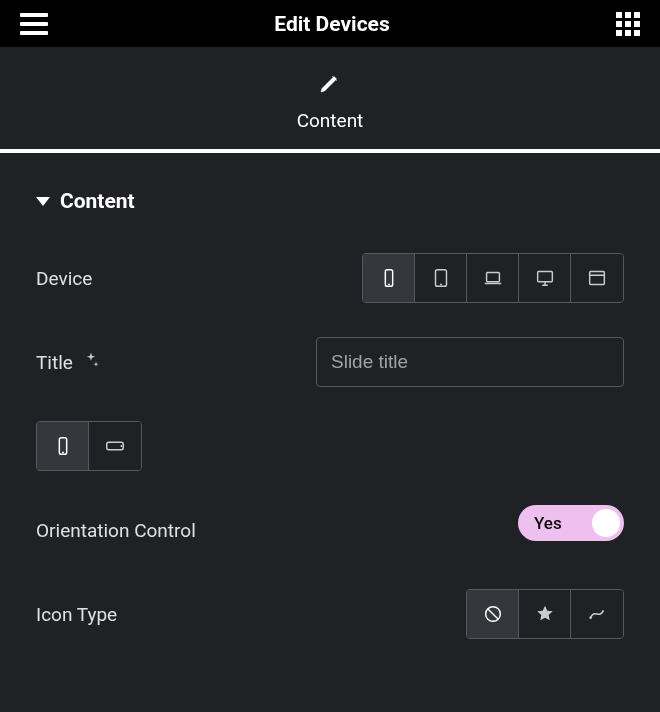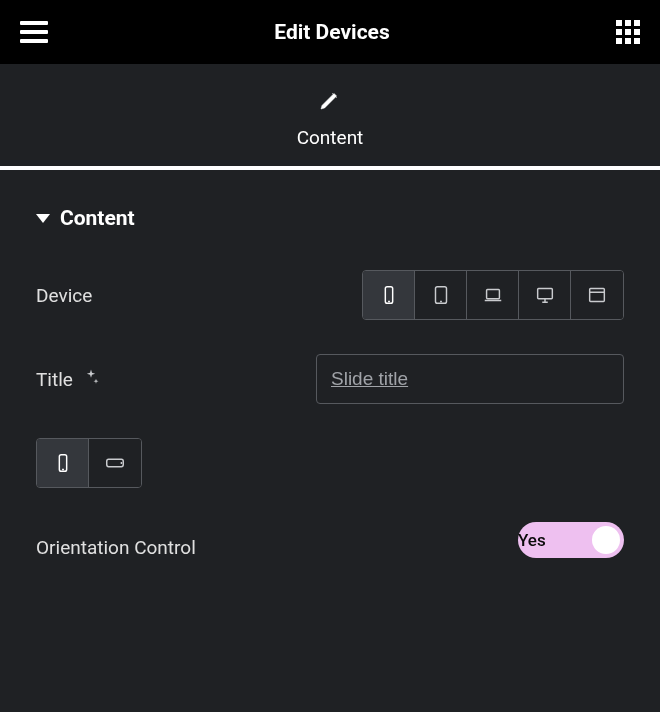--- a/index.html
+++ b/index.html
@@ -5,21 +5,21 @@
   * { box-sizing: border-box; margin: 0; padding: 0; }
   body {
     width: 660px;
     height: 712px;
     background: #1f2124;
     font-family: -apple-system, BlinkMacSystemFont, "Segoe UI", Roboto, sans-serif;
     color: #e0e0e0;
     overflow: hidden;
   }
   .topbar {
-    height: 64px;
+    height: 47px;
     background: #000;
     display: flex;
     align-items: center;
     justify-content: space-between;
     padding: 16px 20px;
   }
   .hamburger { width: 28px; height: 22px; display: flex; flex-direction: column; justify-content: space-between; cursor: pointer; }
   .hamburger span { display: block; height: 4px; background: #fff; border-radius: 1px; }
   .topbar-title { color: #fff; font-size: 21px; font-weight: 700; }
   .apps-grid { width: 24px; height: 24px; display: grid; grid-template-columns: repeat(3,1fr); grid-template-rows: repeat(3,1fr); gap: 3px; cursor: pointer; }
@@ -104,36 +104,36 @@
   .text-input {
     width: 308px;
     height: 50px;
     background: #1f2124;
     border: 1px solid #56595e;
     border-radius: 4px;
     color: #a0a3a8;
     font-size: 19px;
     padding: 0 14px;
     outline: none;
-    text-decoration: underline;
   }
   .toggle {
     width: 106px;
     height: 36px;
     border-radius: 18px;
     background: #eec0f0;
     position: relative;
     cursor: pointer;
     display: flex;
     align-items: center;
   }
   .toggle-label {
     color: #0b0b0b;
     font-size: 17px;
     font-weight: 500;
+    margin-left: 16px;
   }
   .toggle-knob {
     position: absolute;
     right: 4px;
     top: 4px;
     width: 28px;
     height: 28px;
     border-radius: 50%;
     background: #fff;
   }
@@ -245,13 +245,35 @@
   </div>
 
   <div class="row">
     <div class="row-label">Orientation Control</div>
     <div class="toggle">
       <span class="toggle-label">Yes</span>
       <div class="toggle-knob"></div>
     </div>
   </div>
 
+  <div class="row" style="margin-bottom:0">
+    <div class="row-label">Icon Type</div>
+    <div class="btn-group">
+      <div class="opt active">
+        <svg viewBox="0 0 24 24">
+            <circle cx="12" cy="12" r="8"></circle>
+            <line x1="6.5" y1="6.5" x2="17.5" y2="17.5"></line>
+          </svg>
+      </div>
+      <div class="opt">
+        <svg viewBox="0 0 24 24">
+            <path d="M12 3l2.5 5.4 5.9.6-4.4 4 1.2 5.8L12 16l-5.2 2.8 1.2-5.8-4.4-4 5.9-.6L12 3z" fill="#c9cbce" stroke="none"></path>
+          </svg>
+      </div>
+      <div class="opt">
+        <svg viewBox="0 0 24 24">
+            <path d="M5 16 C 9 6, 15 18, 19 8" stroke-width="1.8"></path>
+            <circle cx="5" cy="16" r="1.4" fill="#c9cbce" stroke="none"></circle>
+          </svg>
+      </div>
+    </div>
+  </div>
 </div>
 
 </body></html>

